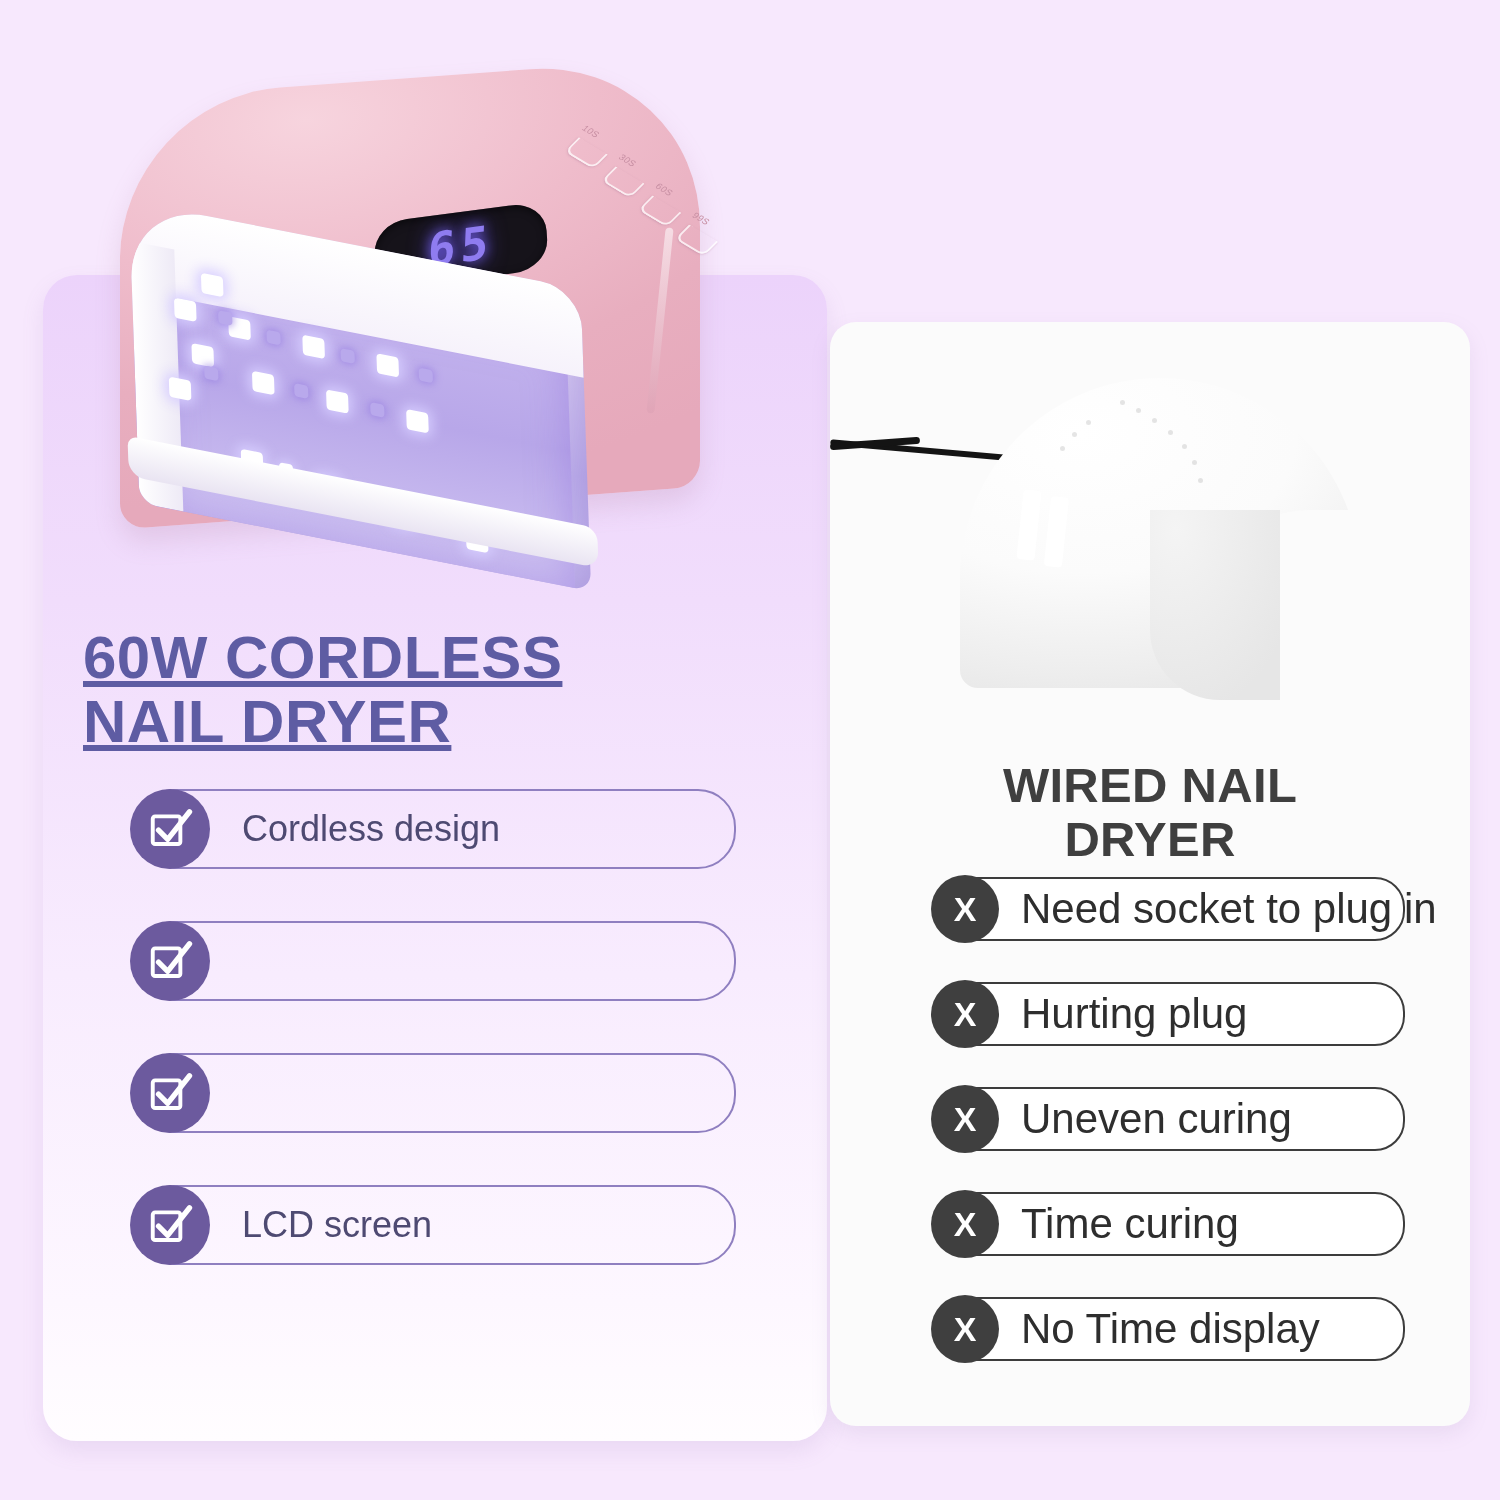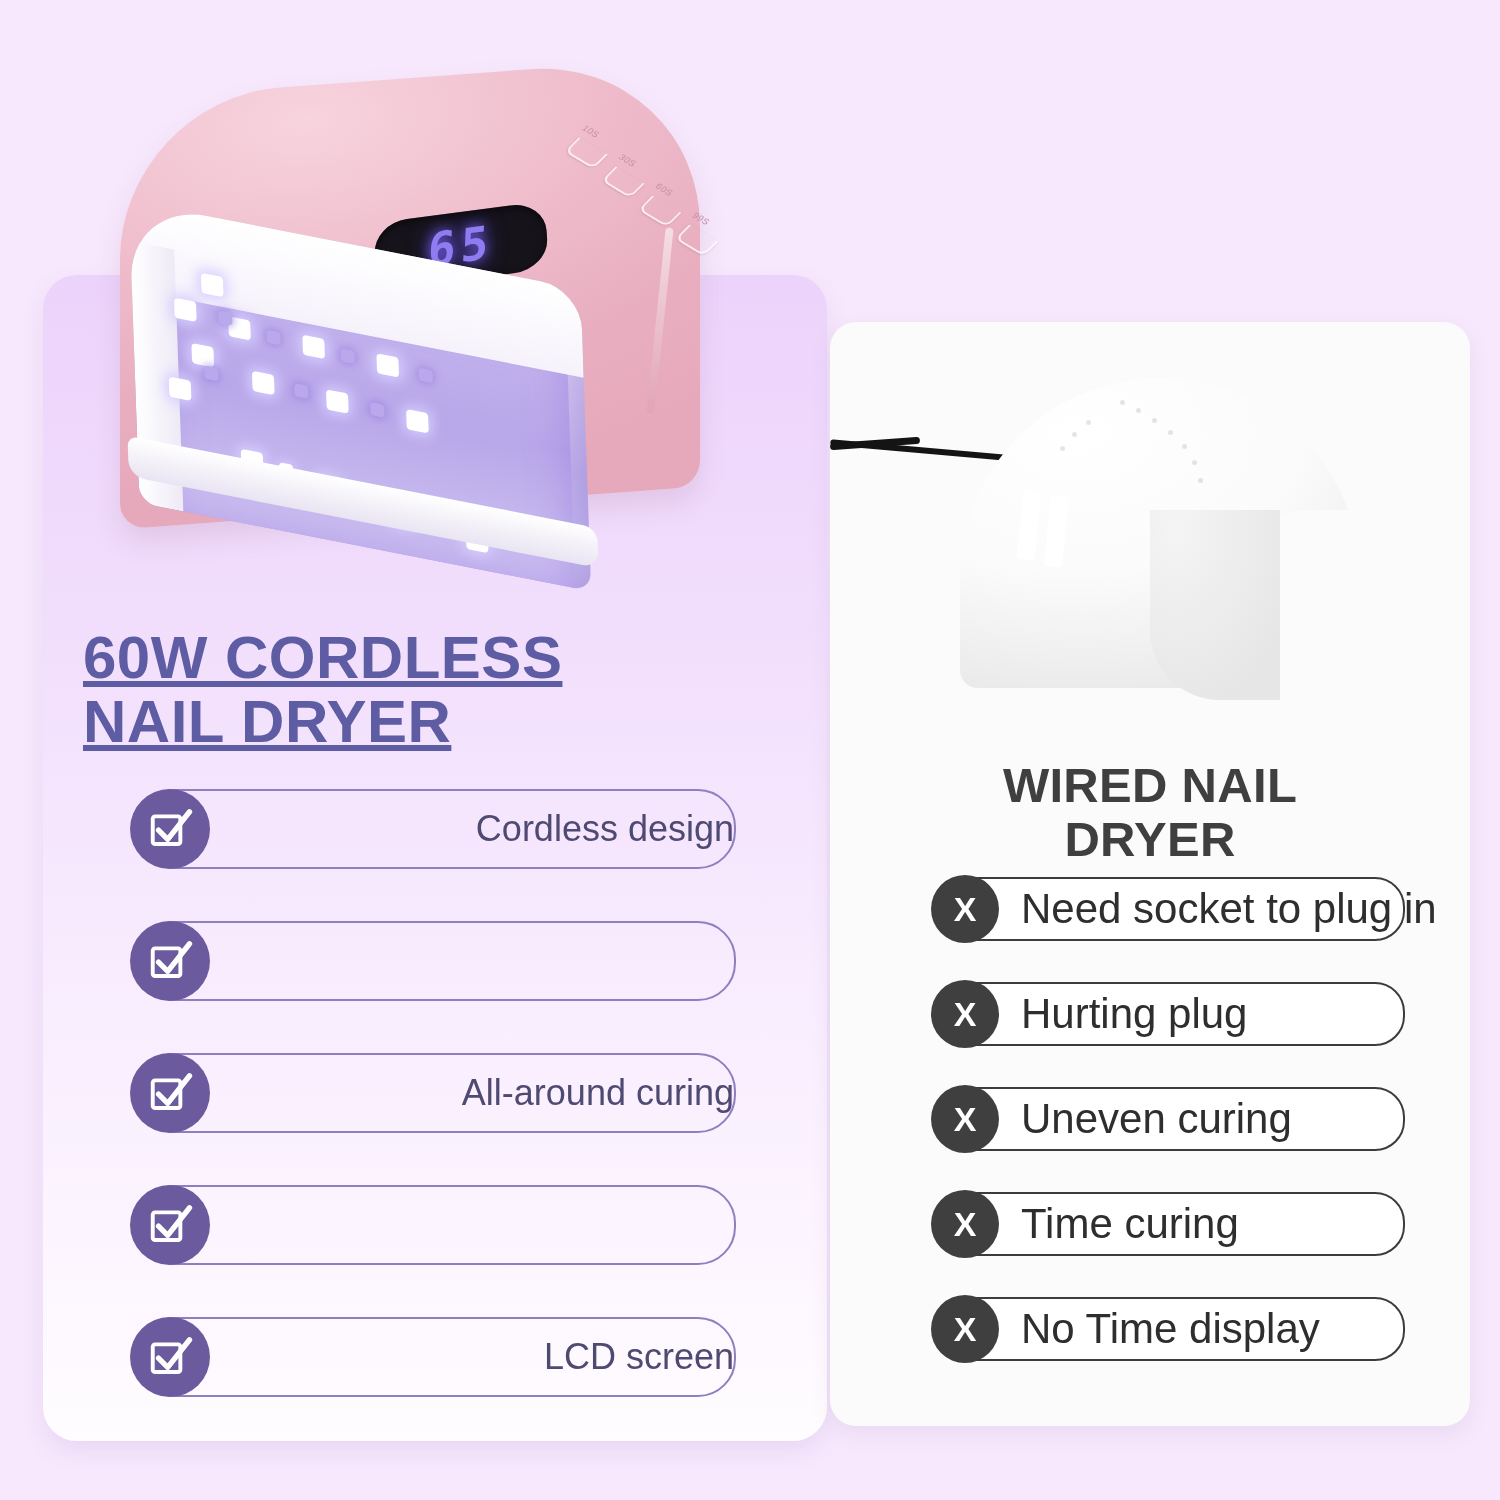--- a/index.html
+++ b/index.html
@@ -38,21 +38,21 @@
     position:absolute;left:860px;top:718px;width:580px;
     font-size:49px;font-weight:bold;line-height:1.1;
     color:#3f3f3f;letter-spacing:.3px;text-align:center;
   }
 
   
   .list-left{position:absolute;left:136px;top:789px;width:600px;}
   .row-left{
     position:relative;height:76px;margin-bottom:52px;
     border:2px solid #8f7fc0;border-radius:38px;
-    display:flex;align-items:center;justify-content:flex-end;
+    display:flex;align-items:center;
   }
   .badge-check{
     position:absolute;left:-8px;top:-2px;
     width:80px;height:80px;border-radius:50%;
     background:#6c5a9e;
     display:flex;align-items:center;justify-content:center;
   }
   .badge-check svg{width:46px;height:46px;display:block;}
   .row-left .txt{
     margin-left:104px;font-size:36px;color:#4e4a72;
@@ -268,29 +268,20 @@
       </span>
       <span class="txt">Cordless design</span>
     </div>
     <div class="row-left">
       <span class="badge-check">
         <svg viewBox="0 0 40 40" aria-hidden="true">
           <rect x="5" y="9" width="24" height="24" rx="2" fill="none" stroke="#ffffff" stroke-width="3.4"></rect>
           <path d="M10 21 L18 29 L37 5" fill="none" stroke="#ffffff" stroke-width="4.6" stroke-linecap="round" stroke-linejoin="round"></path>
         </svg>
       </span>
-    </div>
-    <div class="row-left">
-      <span class="badge-check">
-        <svg viewBox="0 0 40 40" aria-hidden="true">
-          <rect x="5" y="9" width="24" height="24" rx="2" fill="none" stroke="#ffffff" stroke-width="3.4"></rect>
-          <path d="M10 21 L18 29 L37 5" fill="none" stroke="#ffffff" stroke-width="4.6" stroke-linecap="round" stroke-linejoin="round"></path>
-        </svg>
-      </span>
-      <span class="txt">All-around curing</span>
     </div>
     <div class="row-left">
       <span class="badge-check">
         <svg viewBox="0 0 40 40" aria-hidden="true">
           <rect x="5" y="9" width="24" height="24" rx="2" fill="none" stroke="#ffffff" stroke-width="3.4"></rect>
           <path d="M10 21 L18 29 L37 5" fill="none" stroke="#ffffff" stroke-width="4.6" stroke-linecap="round" stroke-linejoin="round"></path>
         </svg>
       </span>
     </div>
     <div class="row-left">

